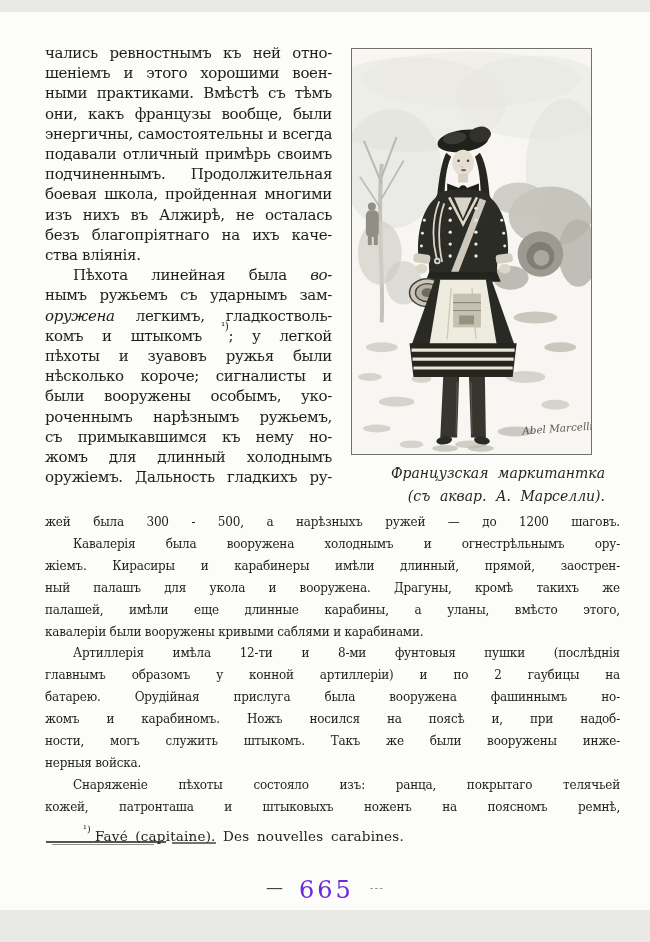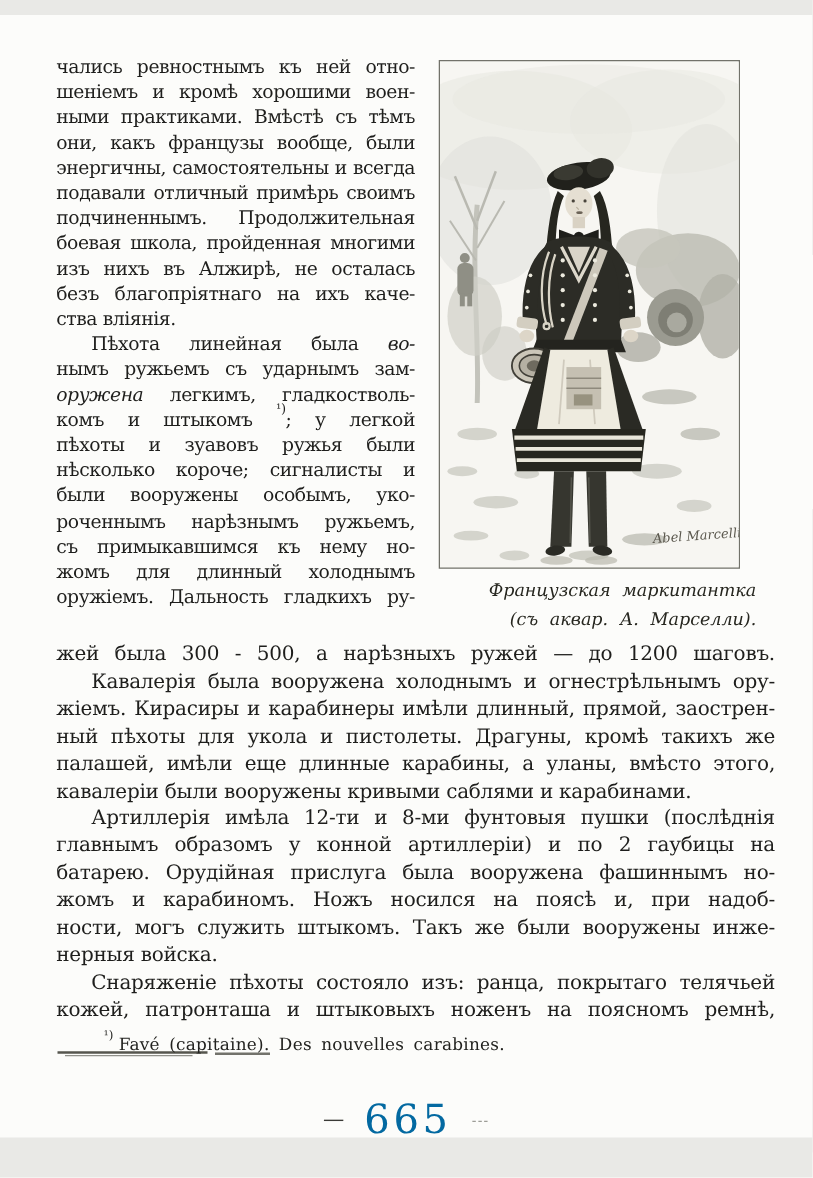--- a/index.html
+++ b/index.html
@@ -16,21 +16,21 @@
   .ln.end{text-align-last:left;}
   .ln.indent{text-indent:28px;}
   .it{font-style:italic;}
   sup.fnref{font-size:10.5px;line-height:0;position:relative;top:-5px;}
   .leftcol{
     position:absolute;left:45px;top:31px;width:287px;
     font-size:15px;line-height:20.2px;letter-spacing:-0.35px;
   }
   .bodycol{
     position:absolute;left:45px;top:500px;width:575px;
-    font-size:16px;line-height:21.9px;letter-spacing:-0.2px;
+    font-size:12px;line-height:21.9px;letter-spacing:-0.2px;
   }
   
   .figure{
     position:absolute;left:351px;top:36px;width:241px;height:407px;
     border:1px solid #72726a;background:#f8f8f4;box-sizing:border-box;
   }
   .figure svg{position:absolute;left:0;top:0;width:100%;height:100%;}
   .caption{
     position:absolute;left:339px;top:450px;width:266px;text-align:right;
     font-style:italic;font-size:14px;line-height:22.5px;word-spacing:5px;color:#26261f;
@@ -40,31 +40,31 @@
   .rule-a2{position:absolute;left:52px;top:832px;width:102px;height:1px;background:#90908a;}
   .rule-b{position:absolute;left:172px;top:830px;width:44px;height:2px;background:#72726b;}
   .footnote{
     position:absolute;left:45px;top:816px;width:575px;
     font-size:13.5px;letter-spacing:0.2px;word-spacing:3px;color:#22221f;padding-left:38px;box-sizing:border-box;
   }
   .footnote sup{font-size:9.5px;line-height:0;position:relative;top:-4px;margin-right:4px;}
   
   .footer{position:absolute;left:0;top:864px;width:650px;text-align:center;}
   .fdash{font-size:17px;color:#3a3a36;vertical-align:5px;}
-  .fnum{font-size:32px;letter-spacing:3px;color:#0369a1;margin:0 16px;}
+  .fnum{font-size:24px;letter-spacing:3px;color:#6d28d9;margin:0 16px;}
   .fdash2{font-size:11px;color:#8d8d86;vertical-align:6px;letter-spacing:1px;}
 </style>
 </head>
 <body>
 
 <div class="page">
 
   <div class="leftcol">
       <div class="ln"><span>чались ревностнымъ къ ней отно-</span></div>
-      <div class="ln"><span>шеніемъ и кромѣ хорошими воен-</span></div>
+      <div class="ln"><span>шеніемъ и этого хорошими воен-</span></div>
       <div class="ln"><span>ными практиками. Вмѣстѣ съ тѣмъ</span></div>
       <div class="ln"><span>они, какъ французы вообще, были</span></div>
       <div class="ln"><span>энергичны, самостоятельны и всегда</span></div>
       <div class="ln"><span>подавали отличный примѣрь своимъ</span></div>
       <div class="ln"><span>подчиненнымъ. Продолжительная</span></div>
       <div class="ln"><span>боевая школа, пройденная многими</span></div>
       <div class="ln"><span>изъ нихъ въ Алжирѣ, не осталась</span></div>
       <div class="ln"><span>безъ благопріятнаго на ихъ каче-</span></div>
       <div class="ln end"><span>ства вліянія.</span></div>
       <div class="ln indent"><span>Пѣхота линейная была </span><span class="it">во-</span></div>
@@ -245,21 +245,21 @@
 
   <div class="caption">
     <div>Французская маркитантка</div>
     <div>(съ аквар. А. Марселли).</div>
   </div>
 
   <div class="bodycol">
       <div class="ln"><span>жей была 300 - 500, а нарѣзныхъ ружей — до 1200 шаговъ.</span></div>
       <div class="ln indent"><span>Кавалерія была вооружена холоднымъ и огнестрѣльнымъ ору-</span></div>
       <div class="ln"><span>жіемъ. Кирасиры и карабинеры имѣли длинный, прямой, заострен-</span></div>
-      <div class="ln"><span>ный пѣхоты для укола и пистолеты. Драгуны, кромѣ такихъ же</span></div>
+      <div class="ln"><span>ный палашъ для укола и вооружена. Драгуны, кромѣ такихъ же</span></div>
       <div class="ln"><span>палашей, имѣли еще длинные карабины, а уланы, вмѣсто этого,</span></div>
       <div class="ln end"><span>кавалеріи были вооружены кривыми саблями и карабинами.</span></div>
       <div class="ln indent"><span>Артиллерія имѣла 12-ти и 8-ми фунтовыя пушки (послѣднія</span></div>
       <div class="ln"><span>главнымъ образомъ у конной артиллеріи) и по 2 гаубицы на</span></div>
       <div class="ln"><span>батарею. Орудійная прислуга была вооружена фашиннымъ но-</span></div>
       <div class="ln"><span>жомъ и карабиномъ. Ножъ носился на поясѣ и, при надоб-</span></div>
       <div class="ln"><span>ности, могъ служить штыкомъ. Такъ же были вооружены инже-</span></div>
       <div class="ln end"><span>нерныя войска.</span></div>
       <div class="ln indent"><span>Снаряженіе пѣхоты состояло изъ: ранца, покрытаго телячьей</span></div>
       <div class="ln"><span>кожей, патронташа и штыковыхъ ноженъ на поясномъ ремнѣ,</span></div>

